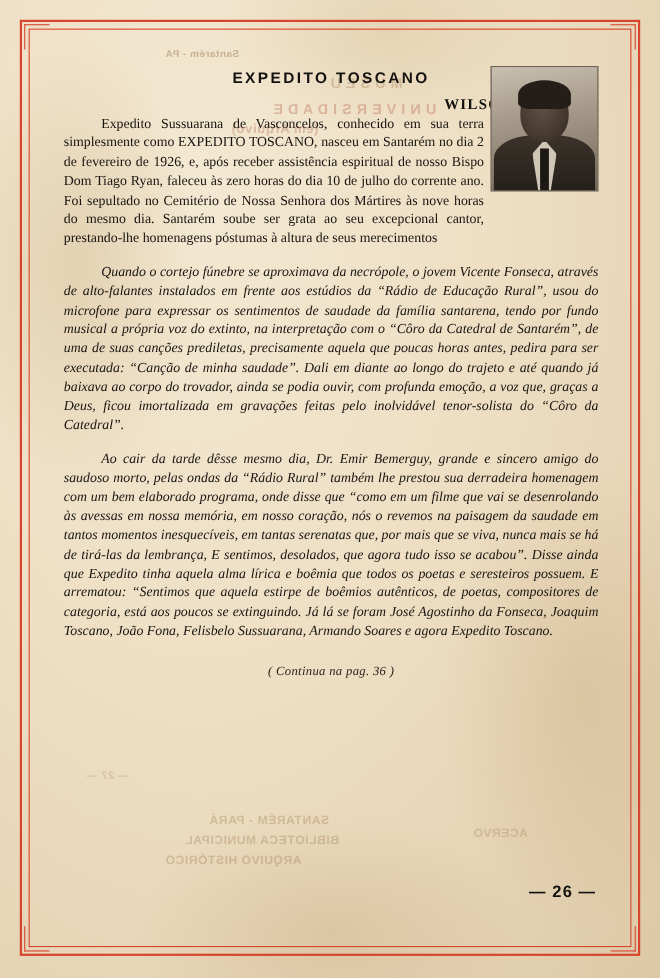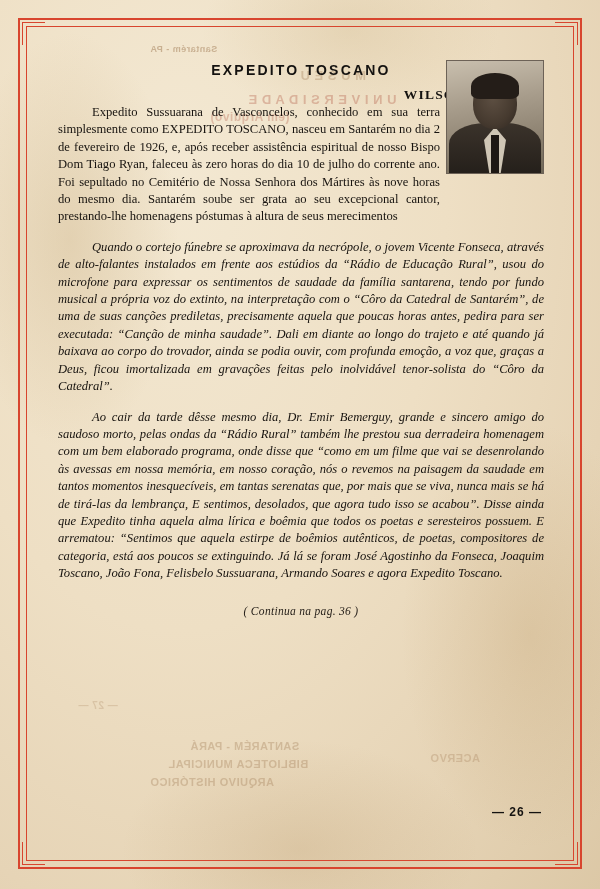--- a/index.html
+++ b/index.html
@@ -192,21 +192,21 @@
     margin-top: 22px;
     letter-spacing: 0.3px;
     color: #221c16;
   }
   .page-num {
     position: absolute;
     right: 58px;
     bottom: 70px;
     font-family: "Liberation Sans", sans-serif;
     font-weight: bold;
-    font-size: 12px;
+    font-size: 15px;
     letter-spacing: 1px;
     color: #141210;
   }
 </style>
 </head>
 <body>
 
 <div class="page">
 
   <div class="stain s1"></div>

